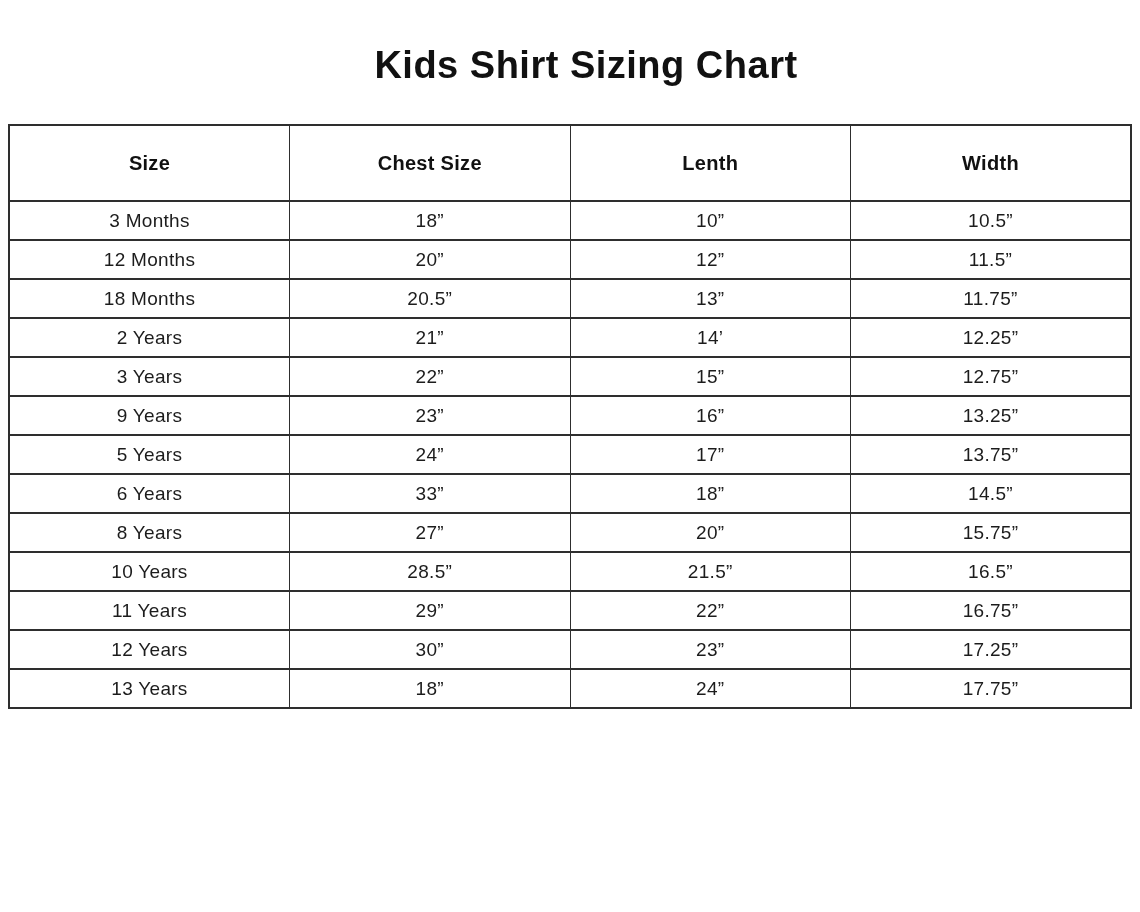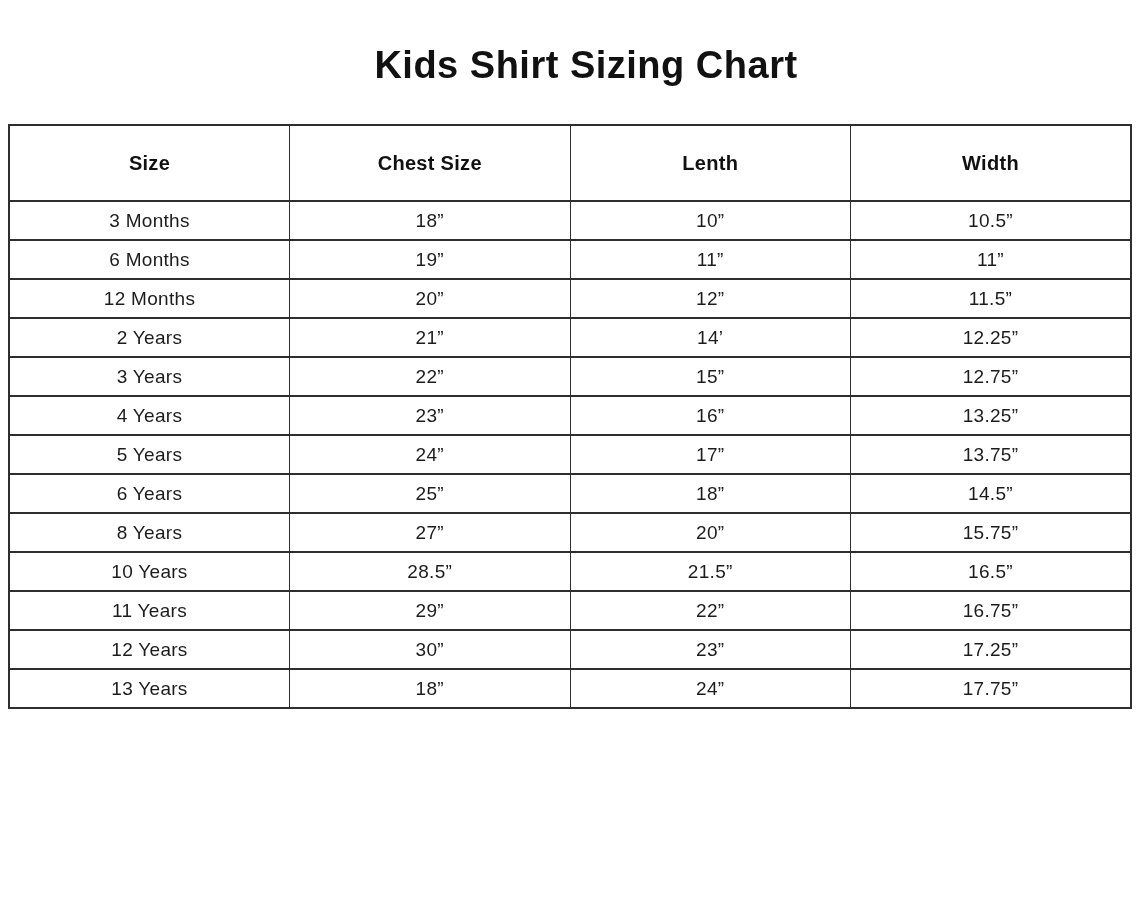--- a/index.html
+++ b/index.html
@@ -76,58 +76,58 @@
     </tr>
   </thead>
   <tbody>
       <tr>
         <td>3 Months</td>
         <td>18”</td>
         <td>10”</td>
         <td>10.5”</td>
       </tr>
       <tr>
-        <td>6 Months</td>
-        <td>19”</td>
-        <td>11”</td>
-        <td>11”</td>
-      </tr>
-      <tr>
         <td>12 Months</td>
         <td>20”</td>
         <td>12”</td>
         <td>11.5”</td>
+      </tr>
+      <tr>
+        <td>18 Months</td>
+        <td>20.5”</td>
+        <td>13”</td>
+        <td>11.75”</td>
       </tr>
       <tr>
         <td>2 Years</td>
         <td>21”</td>
         <td>14’</td>
         <td>12.25”</td>
       </tr>
       <tr>
         <td>3 Years</td>
         <td>22”</td>
         <td>15”</td>
         <td>12.75”</td>
       </tr>
       <tr>
-        <td>4 Years</td>
+        <td>9 Years</td>
         <td>23”</td>
         <td>16”</td>
         <td>13.25”</td>
       </tr>
       <tr>
         <td>5 Years</td>
         <td>24”</td>
         <td>17”</td>
         <td>13.75”</td>
       </tr>
       <tr>
         <td>6 Years</td>
-        <td>25”</td>
+        <td>33”</td>
         <td>18”</td>
         <td>14.5”</td>
       </tr>
       <tr>
         <td>8 Years</td>
         <td>27”</td>
         <td>20”</td>
         <td>15.75”</td>
       </tr>
       <tr>

